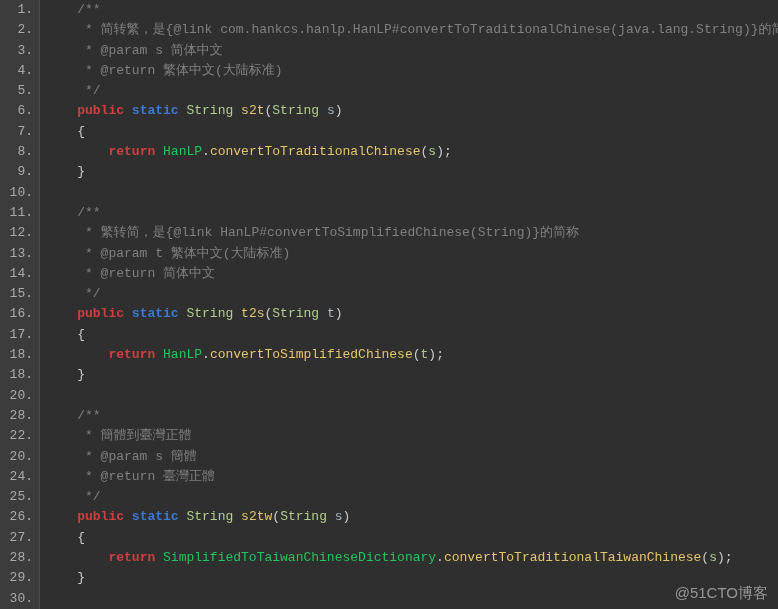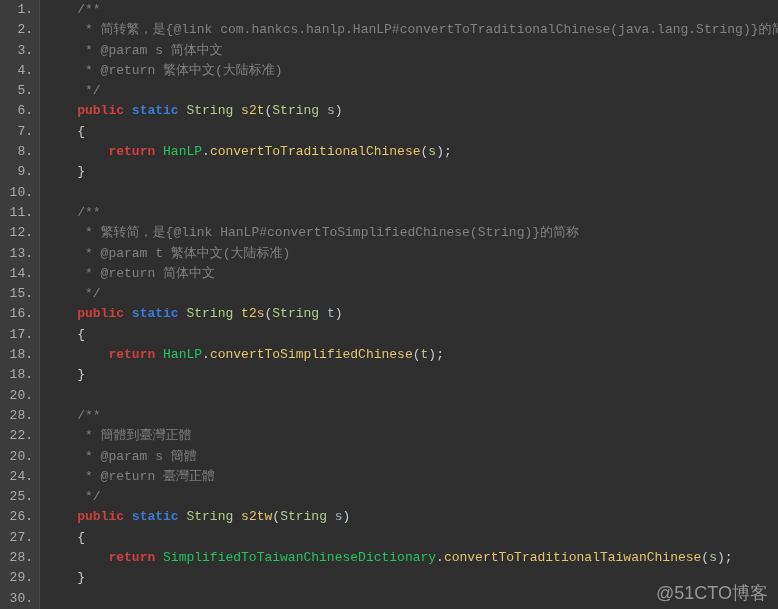--- a/index.html
+++ b/index.html
@@ -47,21 +47,21 @@
   .c-fname { color: #e6c66a; text-align: center; }
   .c-punct { color: #cccccc; }
   .c-ident { color: #22c55e; }
   .c-var { color: #b0ce8d; }
   .c-method { color: #e6c66a; margin-top: 21px; }
   .watermark {
     position: absolute;
     right: 10px;
     bottom: 6px;
     color: #b0b0b0;
-    font-size: 18px;
+    font-size: 15px;
     opacity: 0.8;
     font-family: sans-serif;
   }
 </style>
 </head>
 <body>
 
 <div class="editor">
   <div class="gutter" id="gutter">
       <div class="gutter-line">1.</div>

